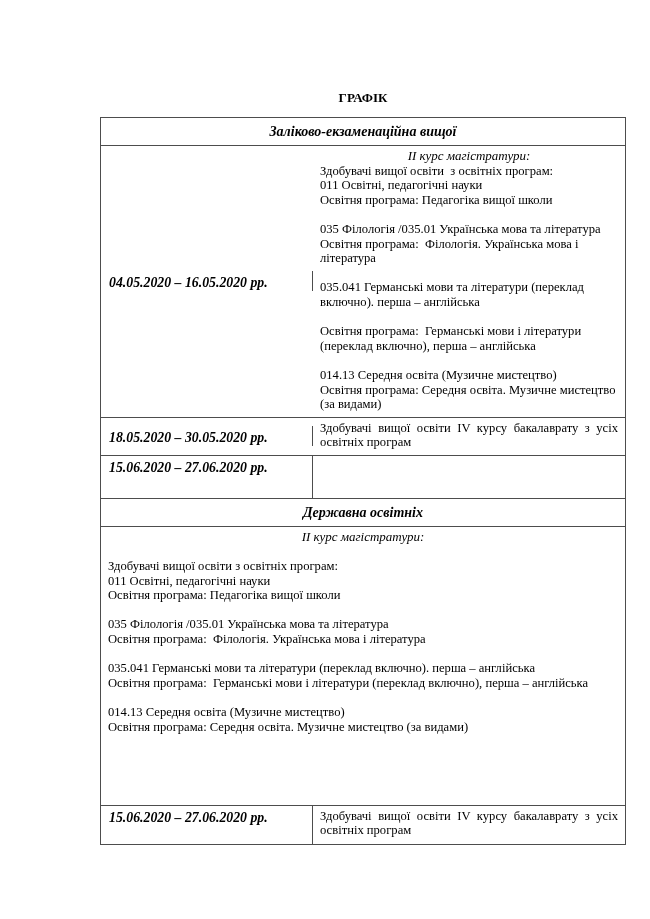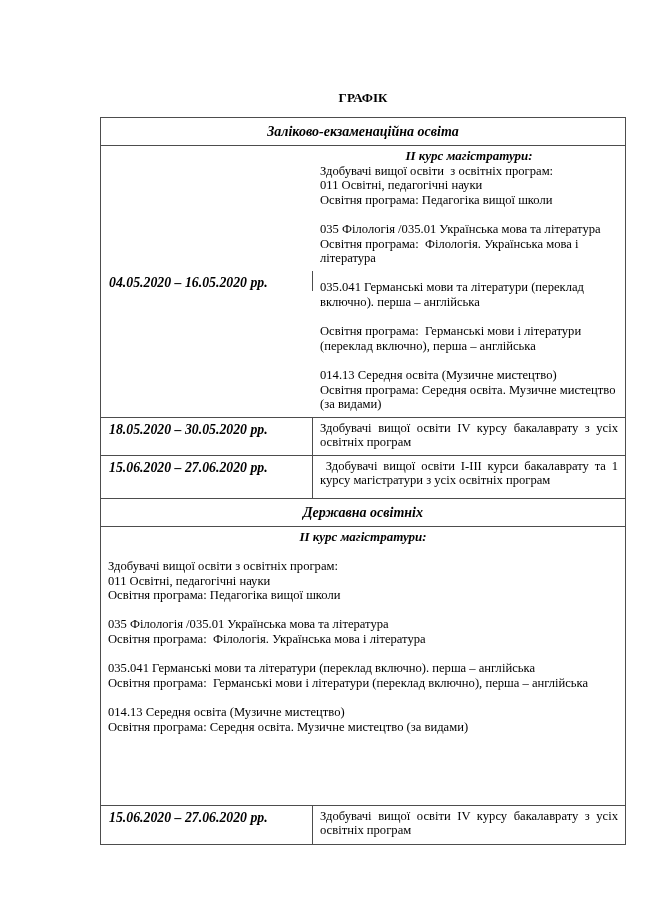--- a/index.html
+++ b/index.html
@@ -71,42 +71,42 @@
     text-align: justify;
   }
   .cell-line {
     margin: 0;
     min-height: 14.6px;
     white-space: pre-wrap;
   }
   .cell-heading {
     margin: 0;
     text-align: center;
-    font-weight: bold;
+    font-weight: normal;
     font-style: italic;
     font-size: 13px;
   }
   .r1 { min-height: 260px; align-items: center; }
-  .r2 { min-height: 35px; }
+  .r2 { min-height: 35px; align-items: center; }
   .r3 { min-height: 42px; }
   .r4 { min-height: 278px; }
   .r5 { min-height: 38px; }
 </style>
 </head>
 <body>
 
 <div class="page">
 
   <div class="doc-title">
     <div>ГРАФІК</div>
   </div>
 
   <div class="schedule-table">
 
-    <div class="section-title-row">Заліково-екзаменаційна освіта</div>
+    <div class="section-title-row">Заліково-екзаменаційна вищої</div>
 
     <div class="t-row r1">
       <div class="date-cell">04.05.2020 – 16.05.2020 рр.</div>
       <div class="content-cell">
         <p class="cell-heading">ІІ курс магістратури:</p>
         <div>
             <p class="cell-line">Здобувачі вищої освіти  з освітніх програм:</p>
             <p class="cell-line">011 Освітні, педагогічні науки</p>
             <p class="cell-line">Освітня програма: Педагогіка вищої школи</p>
             <p class="cell-line"></p>
@@ -123,21 +123,20 @@
       </div>
     </div>
 
     <div class="t-row r2">
       <div class="date-cell">18.05.2020 – 30.05.2020 рр.</div>
       <div class="content-cell justified">Здобувачі вищої освіти  ІV курсу бакалаврату з усіх освітніх програм</div>
     </div>
 
     <div class="t-row r3">
       <div class="date-cell">15.06.2020 – 27.06.2020 рр.</div>
-      <div class="content-cell justified">&nbsp;Здобувачі вищої освіти І-ІІІ курси бакалаврату та 1 курсу магістратури з усіх освітніх програм</div>
     </div>
 
     <div class="section-title-row">Державна освітніх</div>
 
     <div class="t-row r4">
       <div class="content-cell">
         <p class="cell-heading">ІІ курс магістратури:</p>
         <div>
             <p class="cell-line"></p>
             <p class="cell-line">Здобувачі вищої освіти з освітніх програм:</p>

